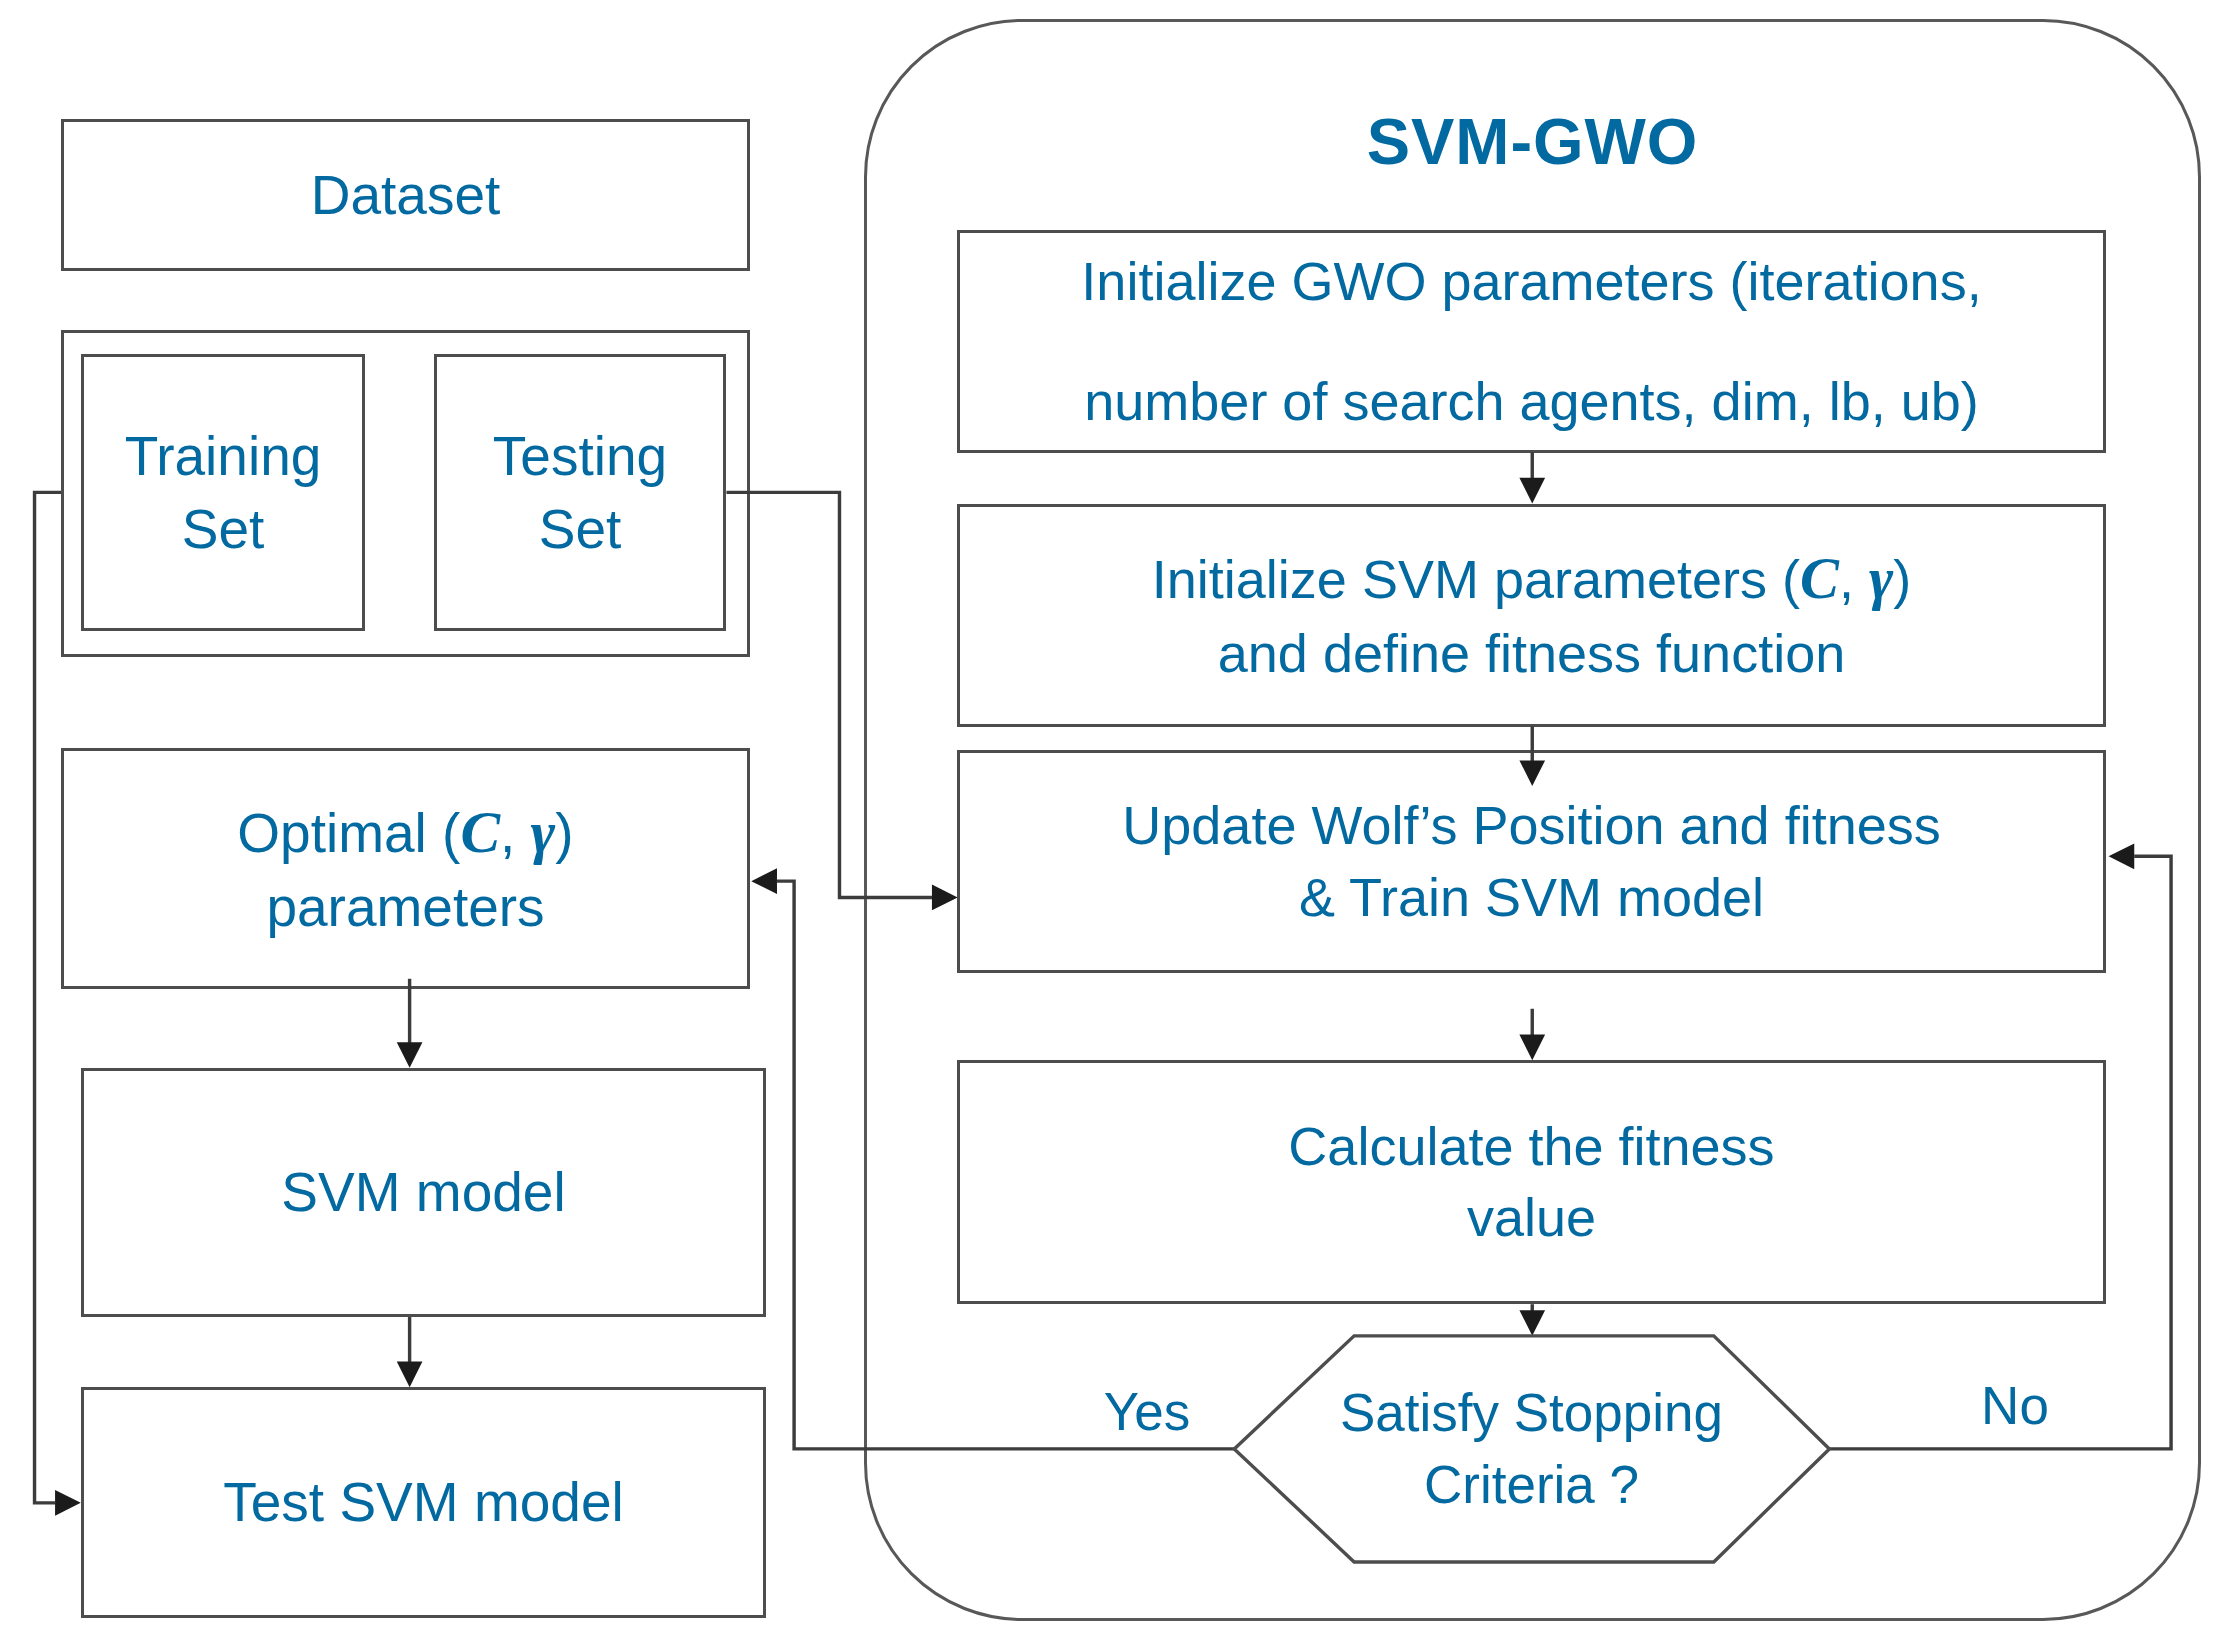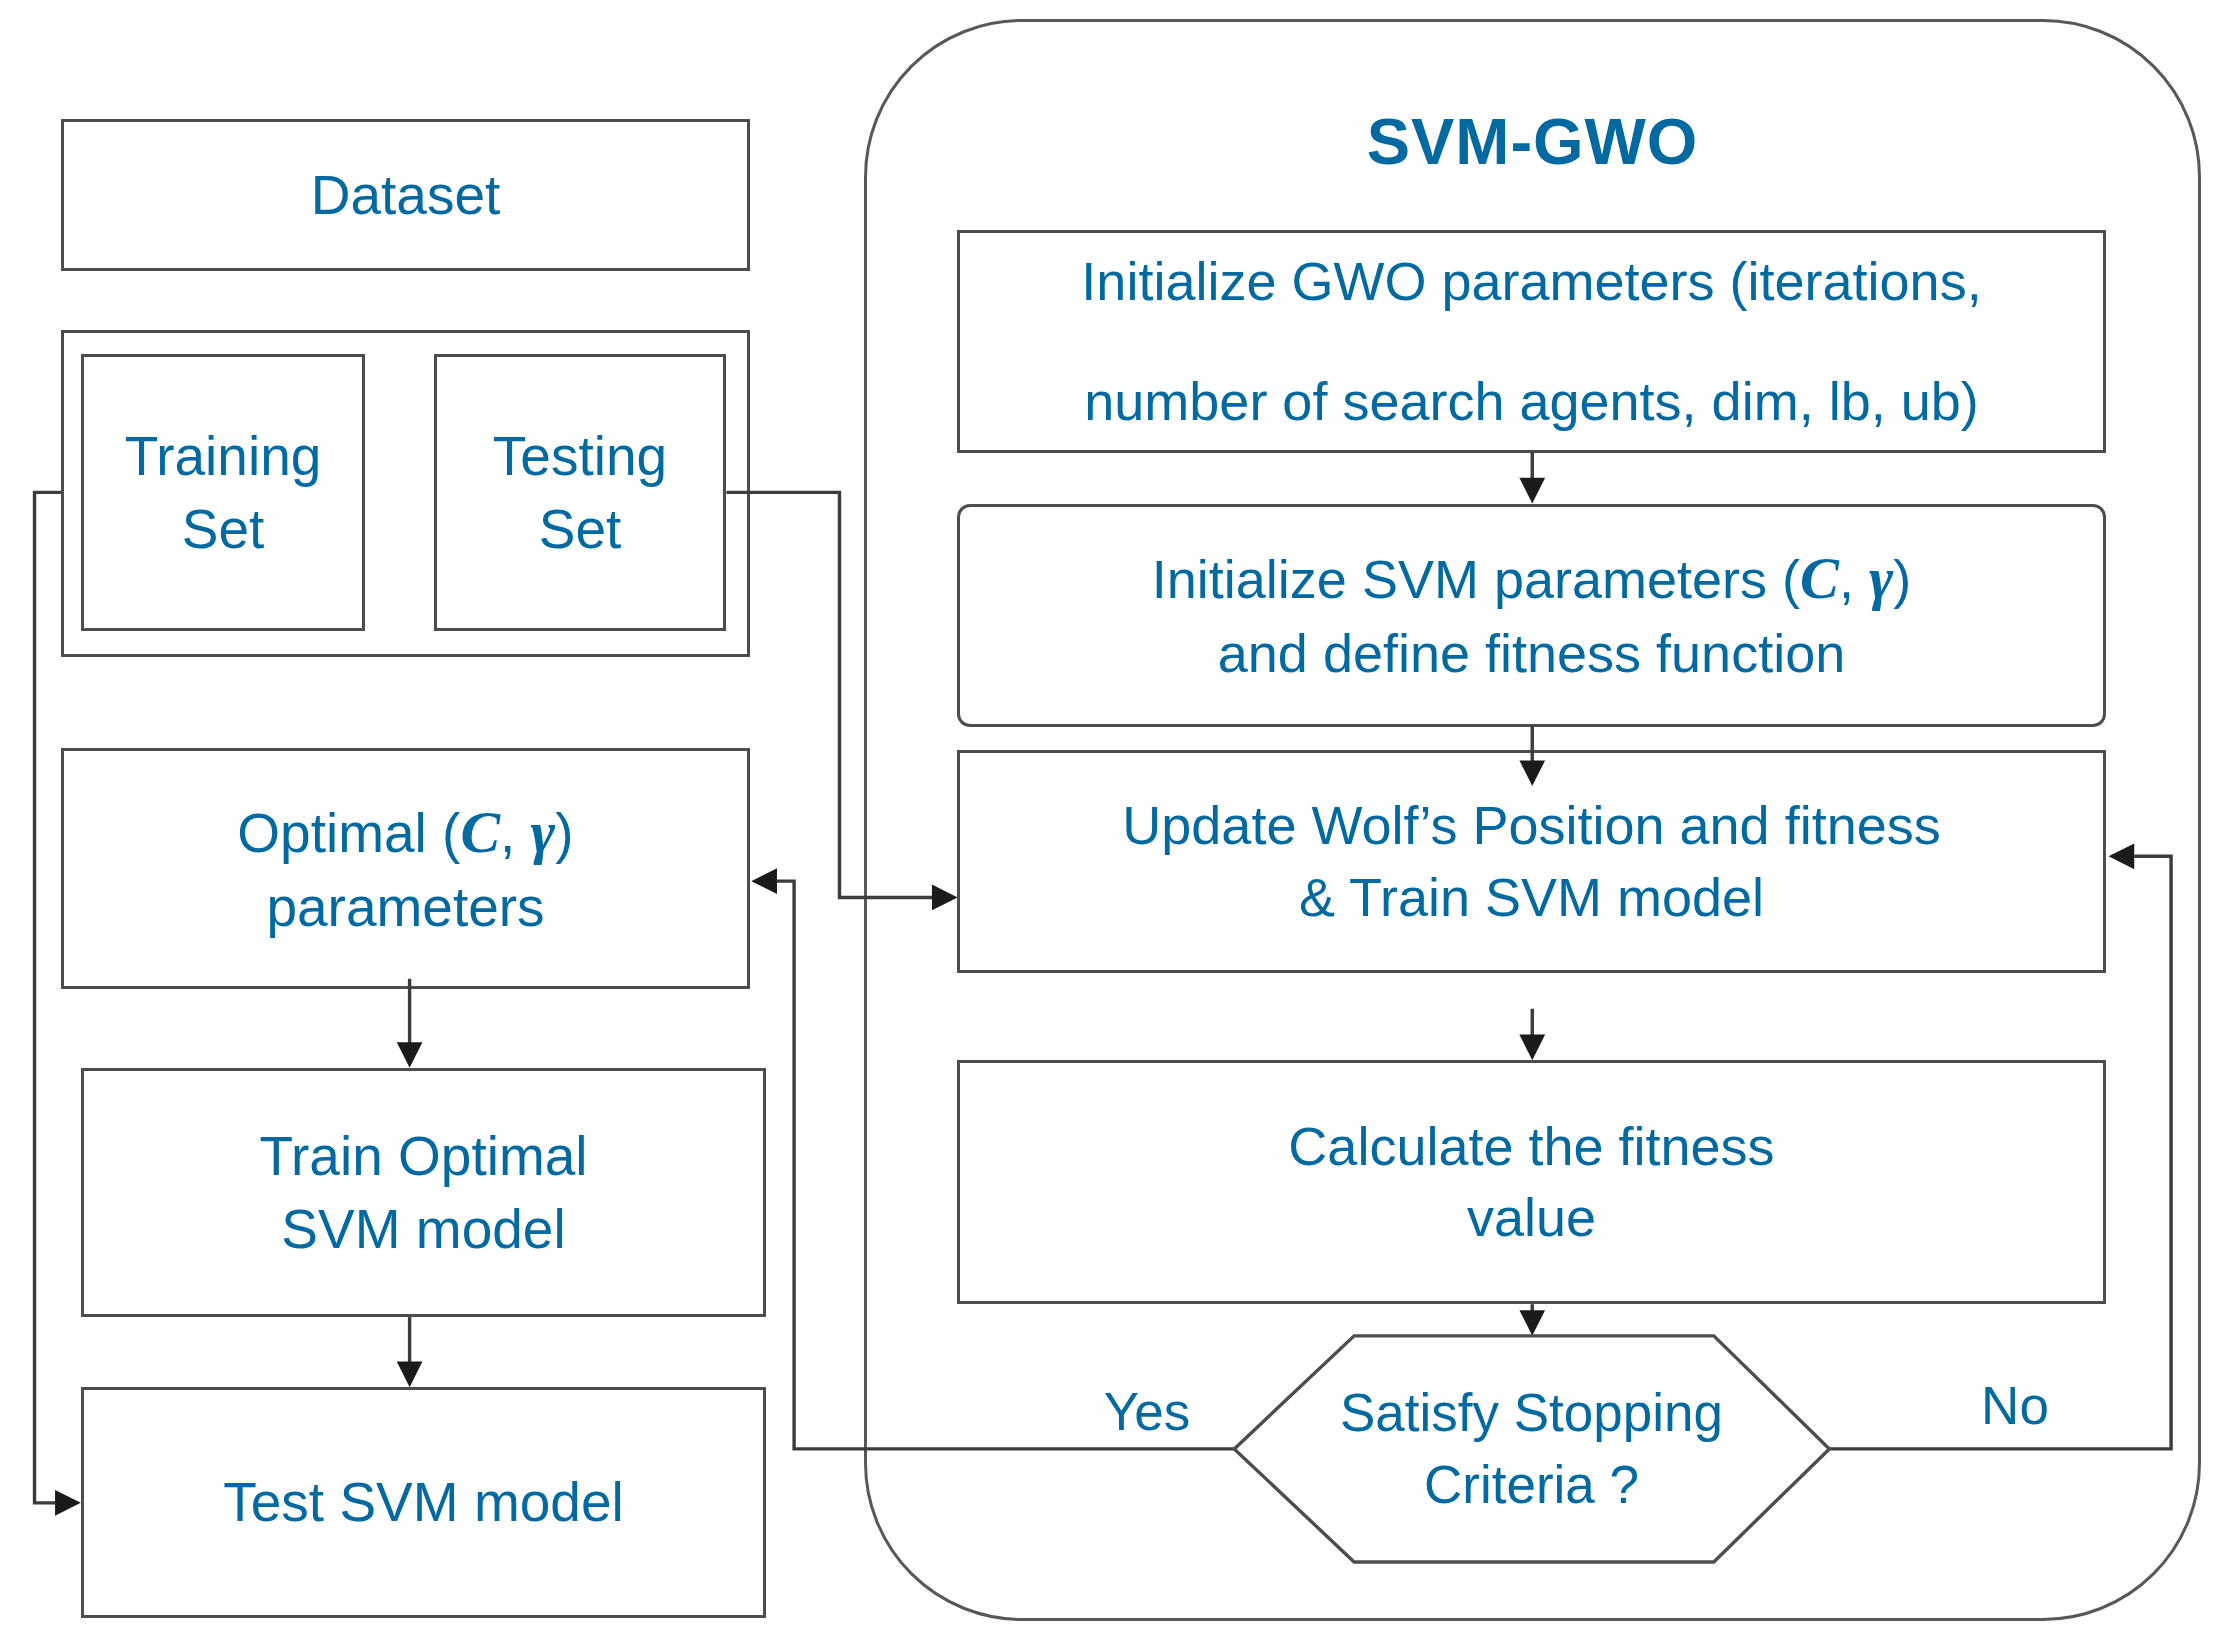--- a/index.html
+++ b/index.html
@@ -141,34 +141,33 @@
       <div class="rl"><span>Testing</span></div>
       <div class="rl"><span>Set</span></div>
     </div>
 
   <div class="box fs-left" style="left:61px; top:748px; width:689px; height:241px;">
       <div class="rl"><span>Optimal (</span><span class="mv">C</span><span>, </span><span class="mv">γ</span><span>)</span></div>
       <div class="rl"><span>parameters</span></div>
     </div>
 
   <div class="box fs-left" style="left:81px; top:1068px; width:685px; height:249px;">
-      <div class="rl"><span>Train Optimal</span></div>
       <div class="rl"><span>SVM model</span></div>
     </div>
 
   <div class="box fs-left" style="left:81px; top:1387px; width:685px; height:231px;">
       <div class="rl"><span>Test SVM model</span></div>
     </div>
 
   <div class="box fs-right" style="left:957px; top:230px; width:1149px; height:223px;gap:48px;">
       <div class="rl"><span>Initialize GWO parameters (iterations,</span></div>
       <div class="rl"><span>number of search agents, dim, lb, ub)</span></div>
     </div>
 
-  <div class="box fs-right" style="left:957px; top:504px; width:1149px; height:223px;border-radius:13px;">
+  <div class="box fs-right" style="left:957px; top:504px; width:1149px; height:223px;">
       <div class="rl"><span>Initialize SVM parameters (</span><span class="mv">C</span><span>, </span><span class="mv">γ</span><span>)</span></div>
       <div class="rl"><span>and define fitness function</span></div>
     </div>
 
   <div class="box fs-right" style="left:957px; top:750px; width:1149px; height:223px;">
       <div class="rl"><span>Update Wolf’s Position and fitness</span></div>
       <div class="rl"><span>&amp; Train SVM model</span></div>
     </div>
 
   <div class="box fs-right" style="left:957px; top:1060px; width:1149px; height:244px;">

